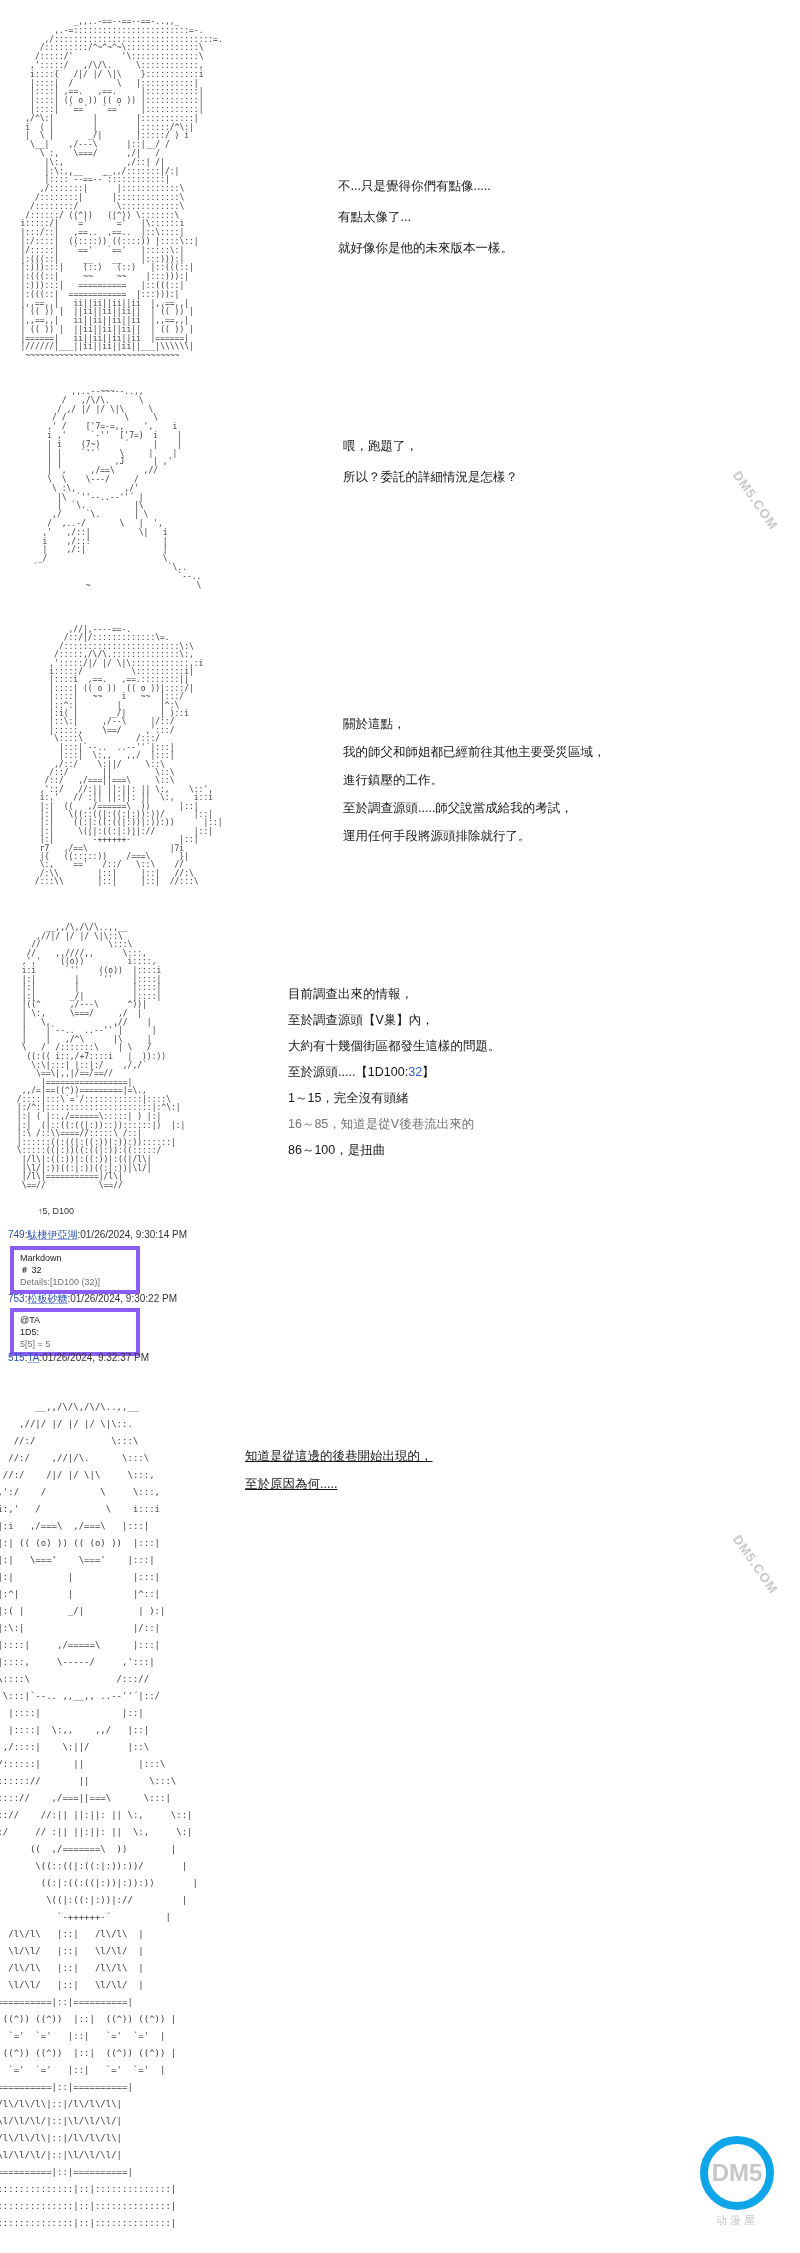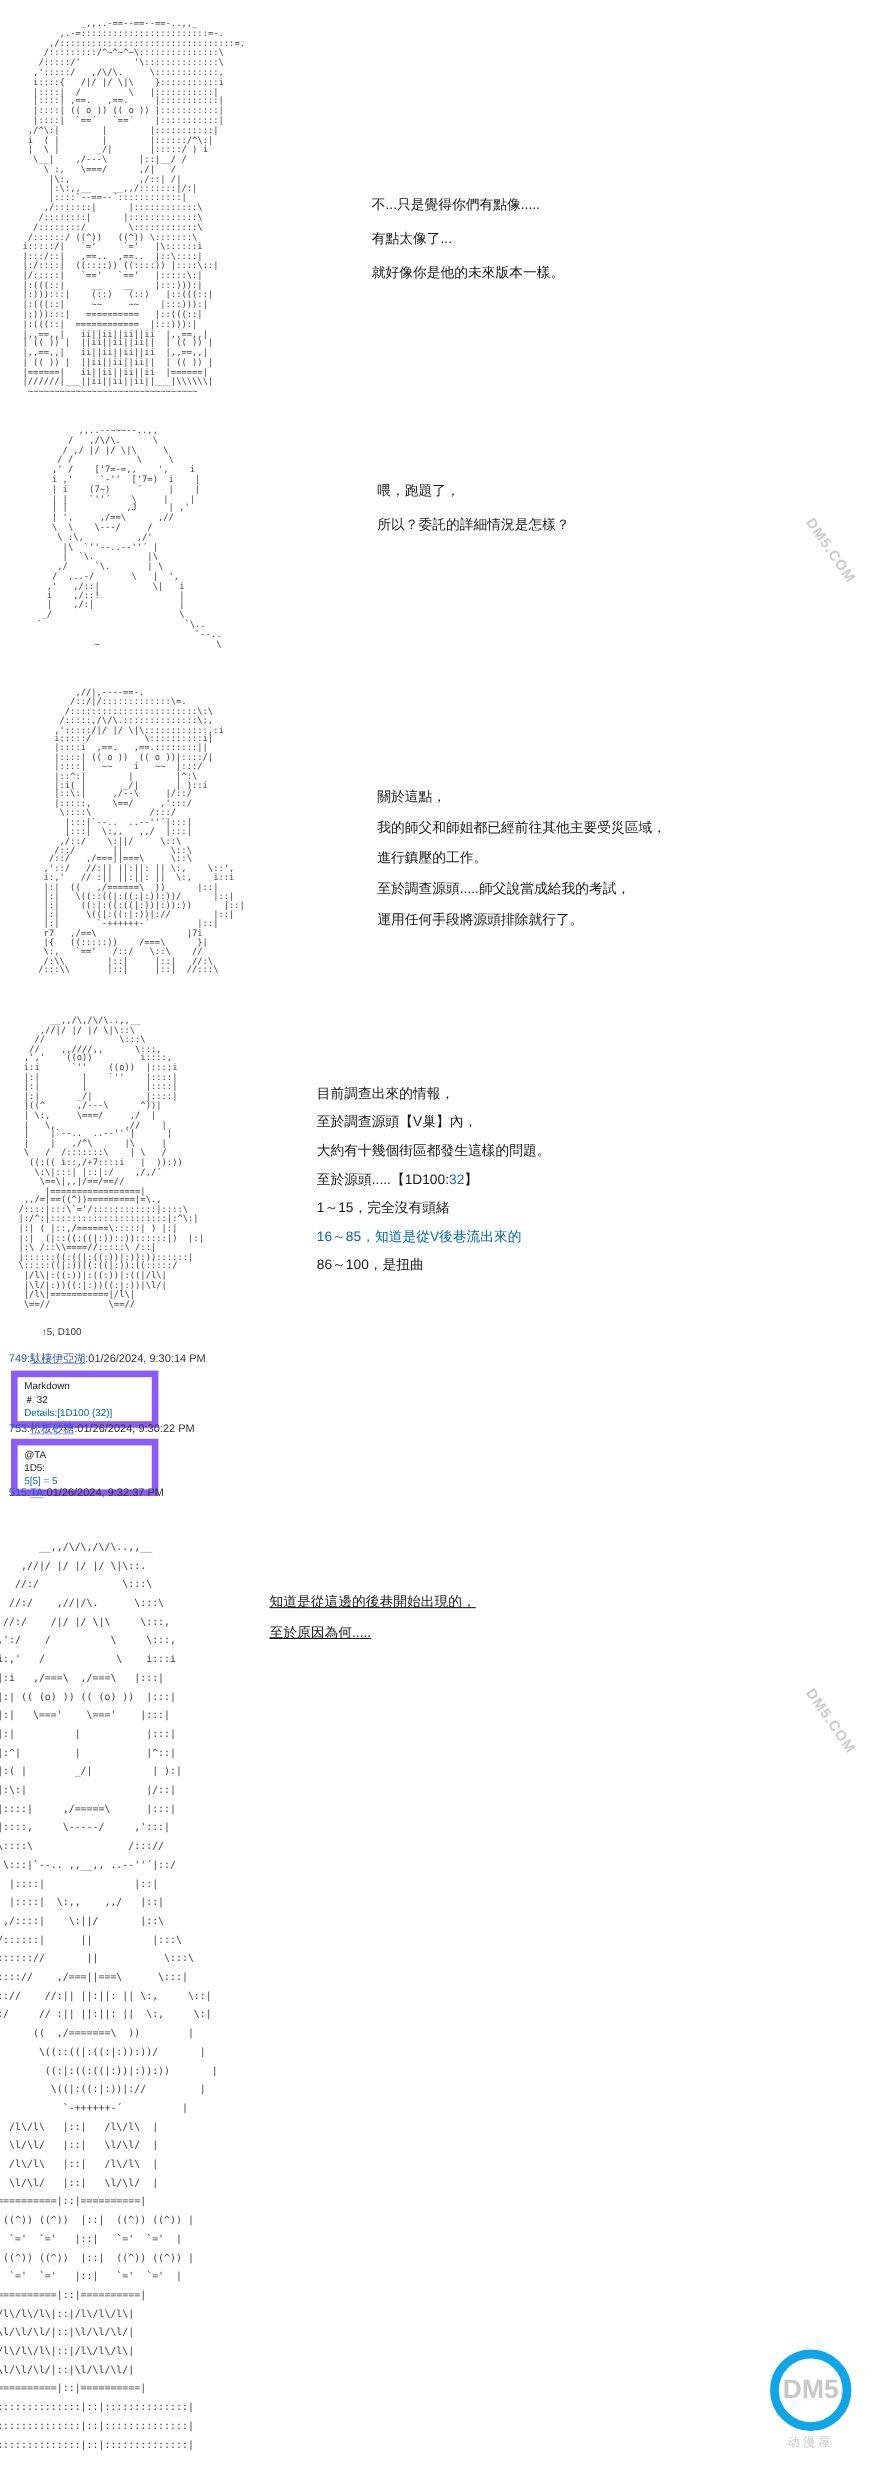--- a/index.html
+++ b/index.html
@@ -13,29 +13,29 @@
   #aa5{left:-8px;top:1390px;font-size:9px;line-height:17px;}
   .dlg{position:absolute;font-size:12.5px;color:#161616;}
   .dlg .dlg-line{margin-bottom:14px;white-space:nowrap;}
   .dlg.sp25 .dlg-line{margin-bottom:9px;}
   .dlg.sp27 .dlg-line{margin-bottom:11px;}
   #d1{left:338px;top:178px;}
   #d2{left:343px;top:438px;}
   #d3{left:343px;top:716px;}
   #d4{left:288px;top:986px;}
   #d5{left:245px;top:1448px;text-decoration:underline;}
-  .red{color:#0369a1;}
+  .red{color:#737373;}
   .blue{color:#2b5fd9;}
   .note{position:absolute;left:38px;top:1206px;font-size:9px;color:#333;}
   .post{position:absolute;left:8px;font-size:10px;color:#333;white-space:nowrap;}
   #p1{top:1228px;} #p2{top:1292px;} #p3{top:1352px;}
   .post .pid,.post .pname{color:#2a50b0;}
   .post .pname{text-decoration:underline;text-decoration-color:#9db0e0;}
   .mbox{position:absolute;left:10px;font-size:9px;line-height:12px;color:#222;
-        border:6px solid #8b5cf6;padding:2px 6px;background:#fff;min-width:110px;}
+        border:4px solid #8b5cf6;padding:2px 6px;background:#fff;min-width:110px;}
   #box1{top:1246px;} #box2{top:1308px;}
   .wm-diag{position:absolute;color:#c9c9c9;font-weight:bold;font-size:13px;letter-spacing:1px;
            transform:rotate(55deg);transform-origin:left top;white-space:nowrap;}
   #wm1{left:742px;top:468px;} #wm2{left:742px;top:1532px;}
   .wm-logo{position:absolute;left:697px;top:2136px;width:80px;text-align:center;color:#c7c7c7;}
   .wm-logo .circle{width:58px;height:58px;margin:0 auto;border:8px solid #0ea5e9;border-radius:50%;
                    display:flex;align-items:center;justify-content:center;
                    font-weight:bold;font-size:24px;}
   .wm-logo .cap{margin-top:3px;font-size:11px;letter-spacing:3px;}
 </style>

